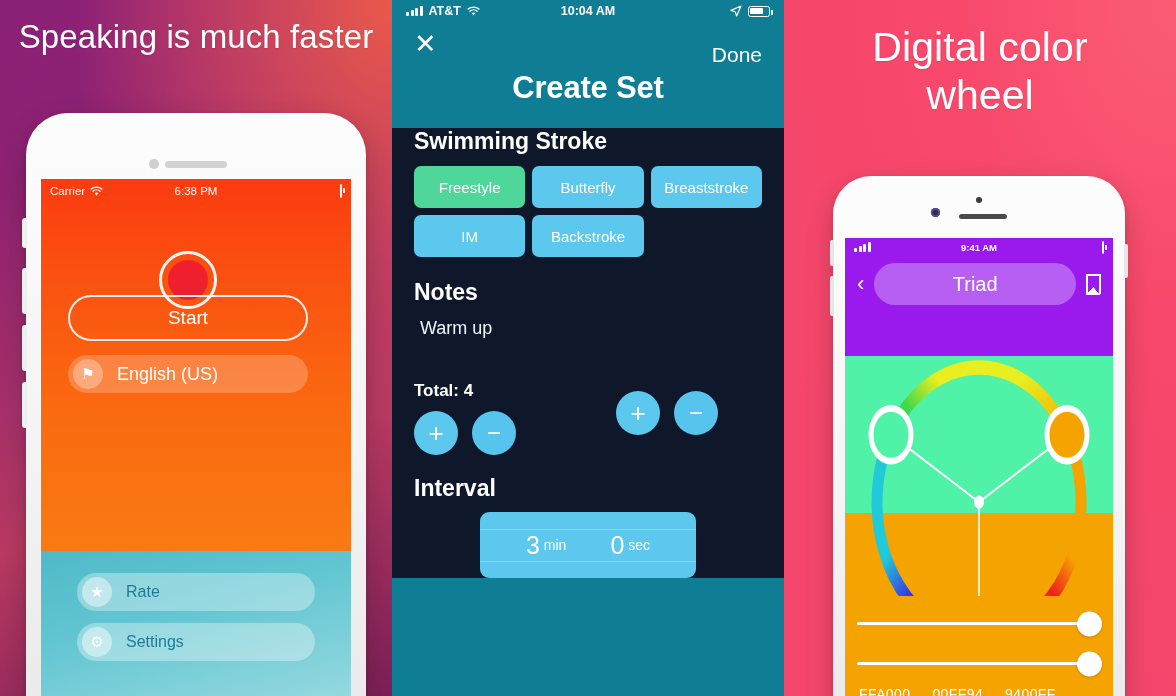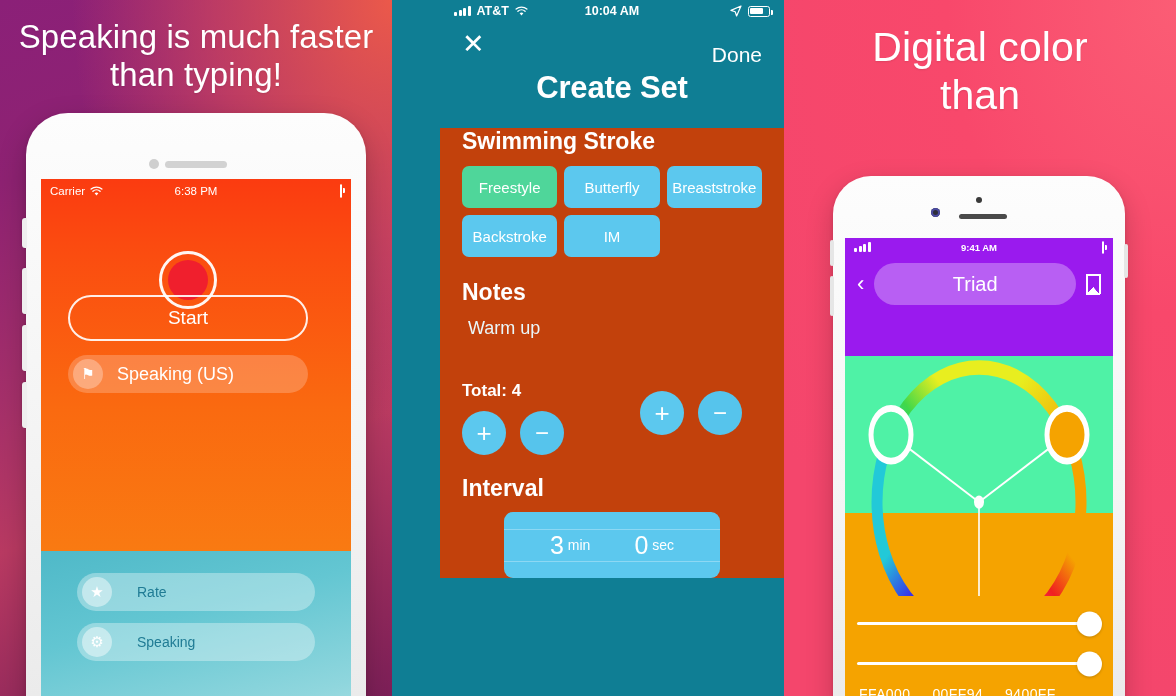--- a/index.html
+++ b/index.html
@@ -79,37 +79,37 @@
      display:flex; align-items:center; justify-content:center; color:#fff; font-size:15px; }
   .lang-txt { color:#fff; font-size:18px; margin-left:14px; }
 
   .lapp-bot { flex:1 1 auto; position:relative;
      background:linear-gradient(165deg,#4fb9c8 0%,#63c6d2 35%,#8fd6dd 75%,#b7e4e6 100%); }
   .pill { margin:0 auto; width:238px; height:38px; border-radius:19px;
      background:rgba(255,255,255,0.34); display:flex; align-items:center; padding-left:5px; }
   .pill + .pill { margin-top:12px; }
   .pill-circ { width:30px; height:30px; border-radius:50%; background:rgba(255,255,255,0.45);
      display:flex; align-items:center; justify-content:center; color:#fff; font-size:15px; }
-  .pill-txt { color:#1f7b94; font-size:14px; margin-left:25px; }
+  .pill-txt { color:#1f7b94; font-size:16px; margin-left:14px; }
   .lapp-bot .pads { padding-top:22px; }
 
   
-  .mapp { position:absolute; inset:0; color:#fff;padding-left:48px; }
+  .mapp { position:absolute; inset:0; color:#fff; }
   .mstatus { height:22px; display:flex; align-items:center; padding:0 14px; font-size:12.5px; font-weight:600; position:relative; }
   .mstatus .mid2 { position:absolute; left:0; right:0; text-align:center; font-weight:600; }
   .bars { display:flex; align-items:flex-end; gap:1.5px; }
   .bars i { width:3px; background:#fff; border-radius:1px; display:block; }
   .bars i:nth-child(1){height:4px} .bars i:nth-child(2){height:6px}
   .bars i:nth-child(3){height:8px} .bars i:nth-child(4){height:10px}
   .mstatus .rgt2 { margin-left:auto; display:flex; align-items:center; gap:6px; z-index:2; }
   .navrow { height:44px; display:flex; align-items:center; justify-content:space-between; padding:0 22px; }
   .close-x { font-size:27px; line-height:1; font-weight:300; }
   .done { font-size:21px;margin-top:21px; }
   .create-title { font-size:31px; font-weight:700; padding:4px 22px 0; letter-spacing:-0.2px;text-align:center; }
-  .mid-body { background:#c2410c; padding:0 22px; }
+  .mid-body { background:#0f172a; padding:0 22px; }
   .sec-head { font-size:23px; font-weight:700; margin-top:22px; }
   .chips { display:grid; grid-template-columns:repeat(3,1fr); gap:7px; margin-top:11px; }
   .chip { height:42px; border-radius:7px; background:#5cc8ee; color:#fff; font-size:15px;
      display:flex; align-items:center; justify-content:center; }
   .chip.sel { background:#4fd69a; }
   .notes-val { font-size:18px; color:#eaf7fa; margin-top:12px; padding-left:6px; }
   .counters { display:flex; margin-top:42px; }
   .ctr { flex:1; }
   .ctr .clab { font-size:17px; font-weight:700; }
   .ctr .cbtns { display:flex; gap:14px; margin-top:10px; }
@@ -179,21 +179,20 @@
      color:#fff; font-size:14px; letter-spacing:0.4px; }
 </style>
 </head>
 <body>
 
 <div class="stage">
 
   <div class="panel panel-left">
     <div class="headline headline-left">
       <div>Speaking is much faster</div>
-      <div>than typing!</div>
     </div>
 
     <div class="phone-l">
       <div class="btn-side mute"></div>
       <div class="btn-side v1"></div>
       <div class="btn-side v2"></div>
       <div class="btn-side v3"></div>
       <div class="camera"></div>
       <div class="speaker"></div>
 
@@ -214,34 +213,34 @@
               <span class="rgt"><span class="batt"><i></i></span></span>
             </div>
 
             <div class="rec-wrap">
               <div class="rec-outer">
                 <div class="rec-inner"></div>
               </div>
               <div class="start-btn">Start</div>
               <div class="lang-btn">
                 <span class="lang-circ">⚑</span>
-                <span class="lang-txt">Speaking (US)</span>
+                <span class="lang-txt">English (US)</span>
               </div>
             </div>
           </div>
 
           <div class="lapp-bot">
             <div class="pads">
               <div class="pill">
                 <span class="pill-circ">★</span>
                 <span class="pill-txt">Rate</span>
               </div>
               <div class="pill">
                 <span class="pill-circ">⚙</span>
-                <span class="pill-txt">Speaking</span>
+                <span class="pill-txt">Settings</span>
               </div>
             </div>
 
           </div>
 
         </div>
       </div>
     </div>
   </div>
 
@@ -278,22 +277,22 @@
       </div>
 
       <div class="create-title">Create Set</div>
 
       <div class="mid-body">
         <div class="sec-head">Swimming Stroke</div>
         <div class="chips">
           <div class="chip sel">Freestyle</div>
           <div class="chip">Butterfly</div>
           <div class="chip">Breaststroke</div>
+          <div class="chip">IM</div>
           <div class="chip">Backstroke</div>
-          <div class="chip">IM</div>
         </div>
 
         <div class="sec-head">Notes</div>
         <div class="notes-val">Warm up</div>
 
         <div class="counters">
           <div class="ctr">
             <div class="clab">Total: 4</div>
             <div class="cbtns">
               <div class="cbtn">+</div>
@@ -321,21 +320,21 @@
           </div>
         </div>
       </div>
 
     </div>
   </div>
 
   <div class="panel panel-right">
     <div class="headline headline-right">
       <div>Digital color</div>
-      <div>than</div>
+      <div>wheel</div>
     </div>
   </div>
 
   <div class="phone-r">
     <div class="sbtn l1"></div>
     <div class="sbtn l2"></div>
     <div class="sbtn r1"></div>
     <div class="micdot"></div>
     <div class="dot-cam"></div>
     <div class="spk"></div>

